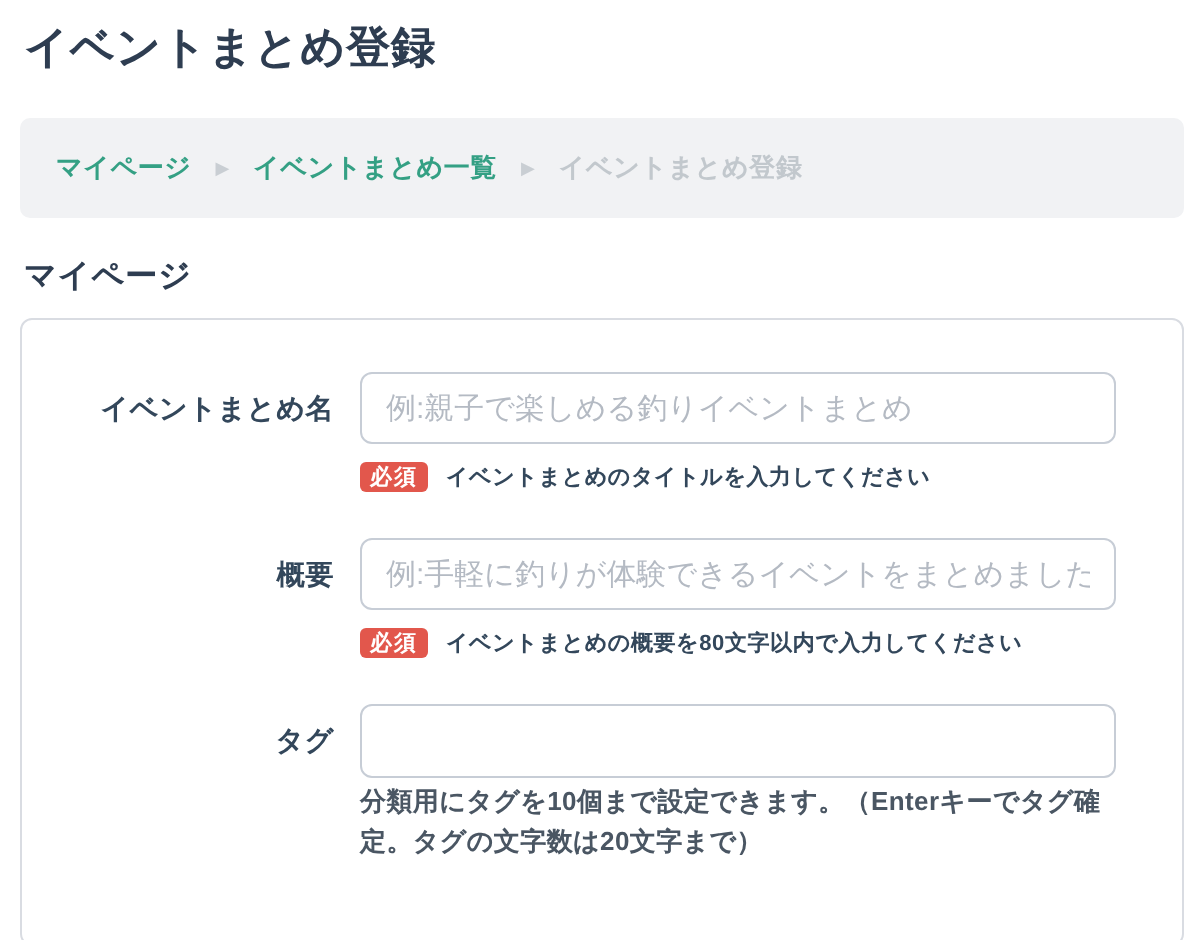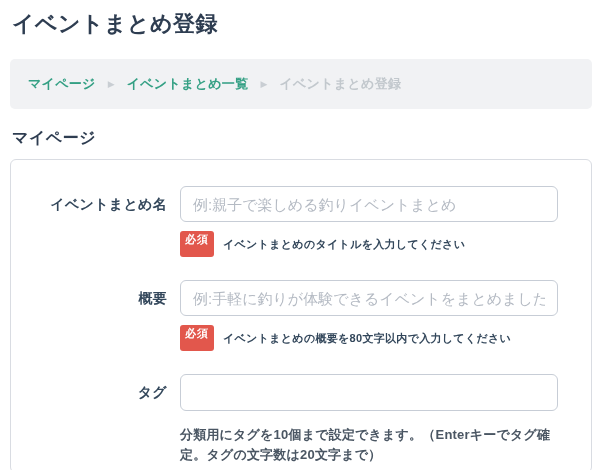--- a/index.html
+++ b/index.html
@@ -93,35 +93,35 @@
   .hint-line {
     display: flex;
     align-items: center;
     margin-top: 9px;
   }
   .required-badge {
     background: #e2574c;
     color: #ffffff;
     font-size: 11px;
     font-weight: bold;
-    padding: 2px 5px 12px;
+    padding: 2px 5px 1px;
     border-radius: 3px;
     line-height: 1.1;
     letter-spacing: 1px;
     flex-shrink: 0;
   }
   .hint-text {
     margin-left: 9px;
     font-size: 11px;
     font-weight: 600;
     color: #33475b;
     letter-spacing: 0.3px;
   }
   .help-text {
-    margin-top: 14px;
+    margin-top: 2px;
     max-width: 396px;
     font-size: 13px;
     font-weight: 600;
     color: #4a5663;
     line-height: 1.55;
     letter-spacing: 0.2px;
   }
 </style>
 </head>
 <body>

